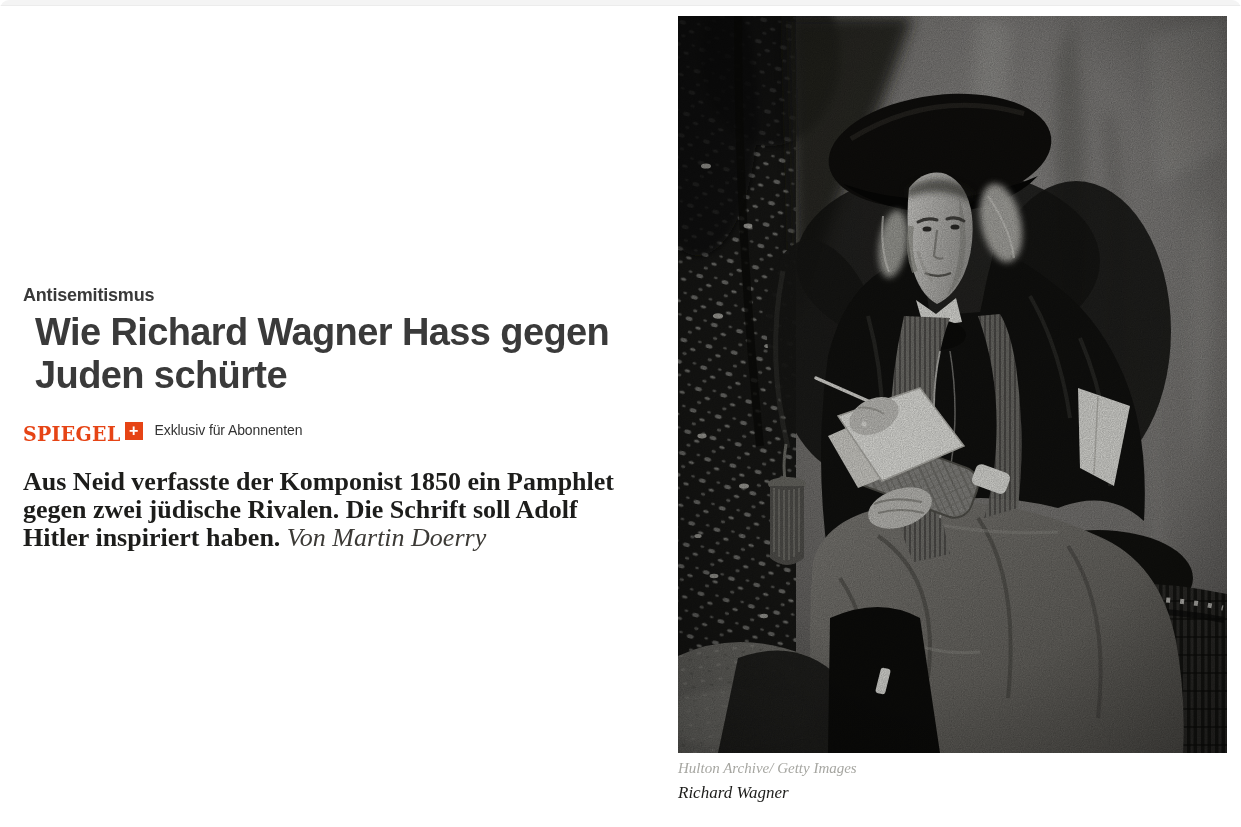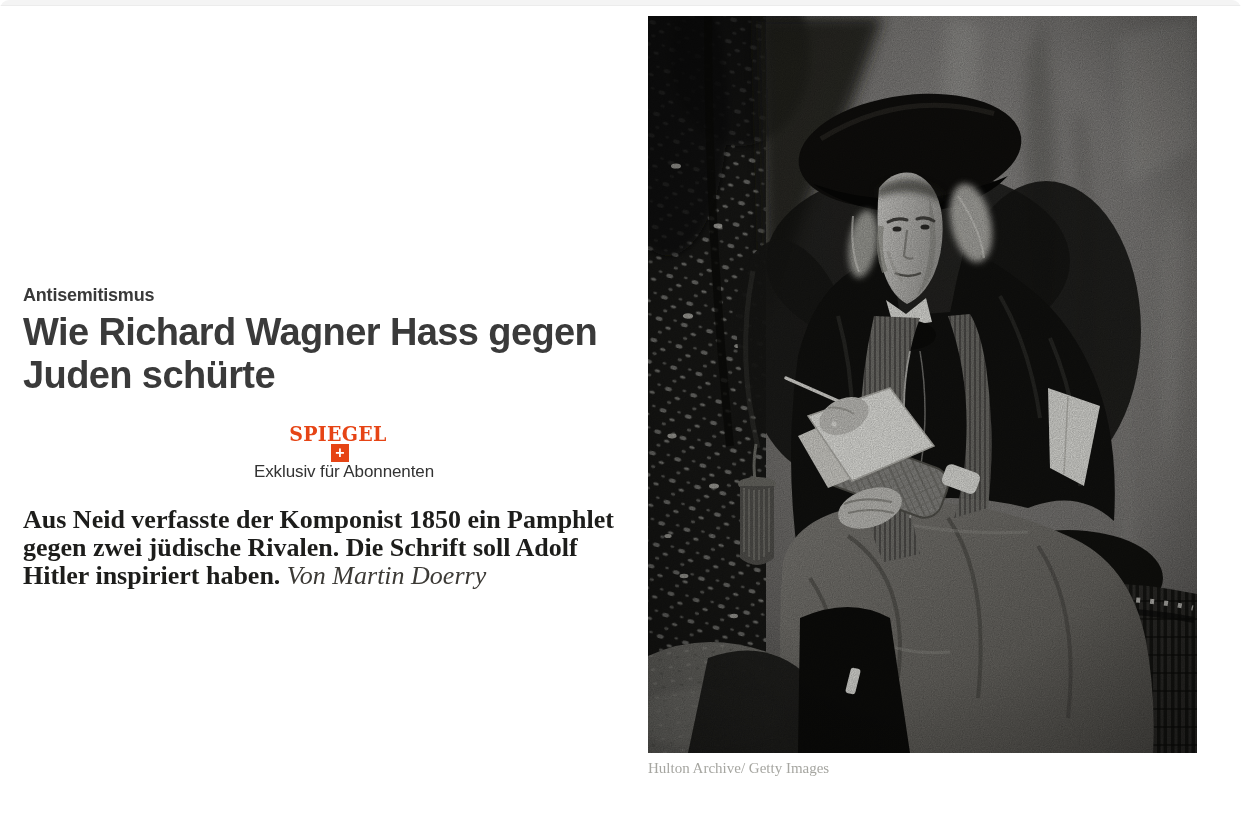--- a/index.html
+++ b/index.html
@@ -7,49 +7,49 @@
         font-family:"Liberation Sans",sans-serif;border-radius:9px;}
   .top-divider{position:absolute;top:0;left:0;width:1241px;height:5px;
         background:#f4f4f4;border-bottom:1px solid #ececec;}
 
   
   .article-col{position:absolute;left:23px;top:284px;width:630px;}
   .kicker{font-size:18px;font-weight:bold;color:var(--headline-text,#3a3a3a);
         line-height:22px;letter-spacing:-0.2px;}
   .headline{margin-top:5px;max-width:602px;font-size:38px;font-weight:bold;
         color:var(--headline-text,#3a3a3a);line-height:43px;letter-spacing:-0.6px;}
-  .badge-row{margin-top:25px;display:flex;align-items:center;flex-direction:column;}
+  .badge-row{margin-top:25px;display:flex;}
   .spiegel-logo{font-family:"DejaVu Serif",serif;font-weight:bold;font-size:19px;
         color:var(--brand-orange,#e64415);letter-spacing:0.3px;
         transform:scale(1,1.08);transform-origin:left center;}
   .plus-box{width:18px;height:18px;margin-left:4px;background:var(--brand-orange,#e64415);
         color:#fff;display:inline-flex;align-items:center;justify-content:center;
         font-weight:bold;font-size:16px;line-height:1;}
-  .paywall-label{margin-left:12px;font-size:17px;color:#333;letter-spacing:-0.1px;}
+  .paywall-label{margin-left:12px;font-size:14px;color:#333;letter-spacing:-0.1px;}
   .teaser{margin-top:24px;max-width:622px;font-family:"Liberation Serif",serif;
         font-weight:bold;font-size:26px;line-height:28px;color:var(--body-text,#1d1d1b);}
   .byline{font-style:italic;font-weight:normal;color:#3c3a36;}
 
   
-  .figure{position:absolute;left:648px;top:16px;width:549px;}
+  .figure{position:absolute;left:678px;top:16px;width:549px;font-style:italic;}
   .figure svg{display:block;}
   .credit{margin-top:6px;font-family:"Liberation Serif",serif;font-size:15px;
         color:var(--credit-text,#a6a6a1);line-height:18px;}
   .caption{margin-top:5px;font-family:"Liberation Serif",serif;font-size:17px;
         color:var(--body-text,#1d1d1b);line-height:21px;}
 </style>
 </head>
 <body>
 
 <div class="page">
   <div class="top-divider"></div>
 
   <div class="article-col">
     <div class="kicker">Antisemitismus</div>
-    <h1 class="headline" style="margin:5px 0 0 0;">Wie Richard Wagner Hass gegen Juden schürte</h1>
+    <h1 class="headline" style="margin:5px 0 0 12px;">Wie Richard Wagner Hass gegen Juden schürte</h1>
 
     <div class="badge-row">
       <span class="spiegel-logo">SPIEGEL</span>
       <span class="plus-box">+</span>
       <span class="paywall-label">Exklusiv für Abonnenten</span>
     </div>
 
     <p class="teaser" style="margin-bottom:0;"><span>Aus Neid verfasste der Komponist 1850 ein Pamphlet gegen zwei jüdische Rivalen. Die Schrift soll Adolf Hitler inspiriert haben.</span>
       <span class="byline">Von Martin Doerry</span></p>
   </div>
@@ -264,15 +264,16 @@
       </g>
 
       <path d="M400,372 L452,390 L436,470 L402,452 Z" fill="#e7e7e2"></path>
       <path d="M420,380 L416,458" stroke="#c2c1bb" stroke-width="1.5"></path>
 
       <rect width="549" height="737" filter="url(#grain)" opacity="0.45"></rect>
       <rect width="549" height="737" fill="url(#vin)"></rect>
     </svg>
     <figcaption>
       <div class="credit">Hulton Archive/ Getty Images</div>
+      <div class="caption">Richard Wagner</div>
     </figcaption>
   </figure>
 </div>
 
 </body></html>

